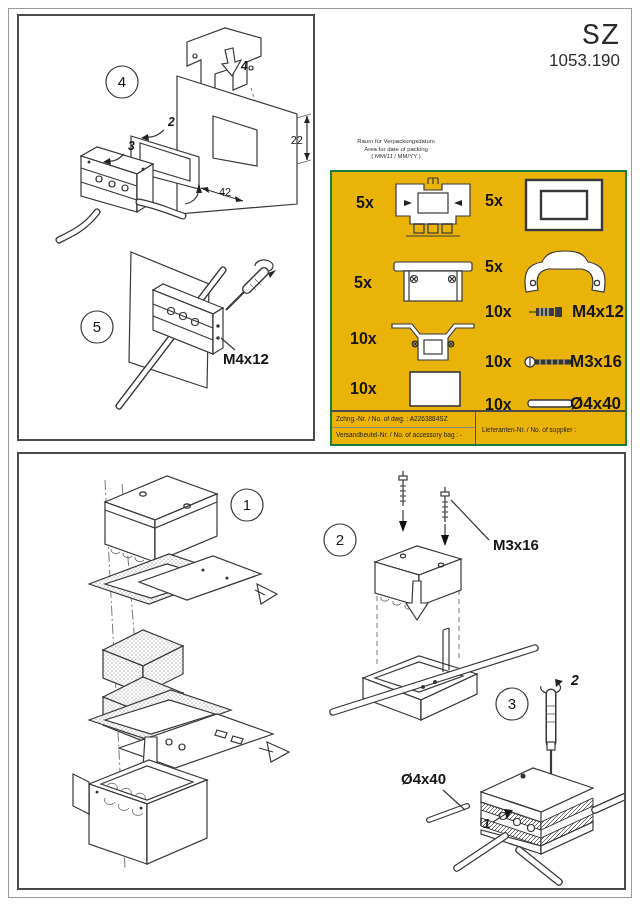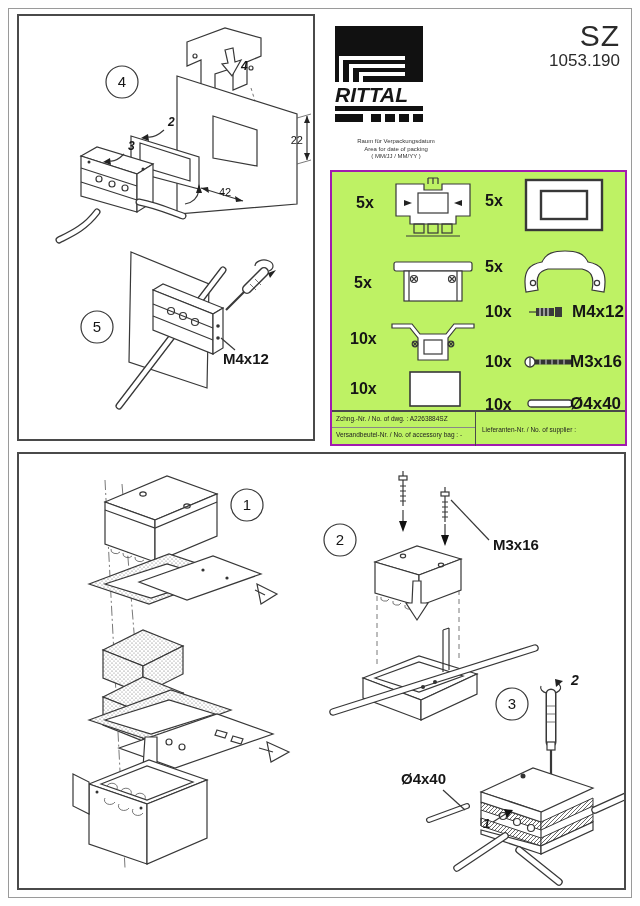--- a/index.html
+++ b/index.html
@@ -4,25 +4,25 @@
 <style>
   html,body{margin:0;padding:0;background:#fff;}
   .page{position:relative;width:640px;height:906px;background:#fff;overflow:hidden;
         font-family:"Liberation Sans",sans-serif;color:#1a1a1a;}
   .outer-border{position:absolute;left:8px;top:8px;width:622px;height:888px;border:1px solid #9a9a9a;}
   .panel{position:absolute;border:2px solid #4a4a4a;background:#fff;}
   .panel-topleft{left:17px;top:14px;width:294px;height:423px;}
   .panel-bottom{left:17px;top:452px;width:605px;height:434px;}
   .logo-block{position:absolute;left:335px;top:26px;width:88px;height:96px;}
   .title-block{position:absolute;left:460px;top:20px;width:160px;text-align:right;}
-  .title-sz{font-size:30px;line-height:32px;font-weight:normal;color:#2b2b2b;letter-spacing:1px;}
+  .title-sz{font-size:30px;line-height:32px;font-weight:normal;color:#2b2b2b;letter-spacing:1px;font-family:Liberation Mono, monospace;}
   .title-model{font-size:17px;line-height:18px;color:#2b2b2b;}
   .packing-note{position:absolute;left:336px;top:138px;width:120px;text-align:center;
                 font-size:6px;line-height:7.5px;color:#333;}
-  .parts-box{position:absolute;left:330px;top:170px;width:293px;height:272px;border:2px solid #a21caf;background:#bef264;}
+  .parts-box{position:absolute;left:330px;top:170px;width:293px;height:272px;border:2px solid #15803d;background:#eab308;}
   .qty{position:absolute;font-size:16px;font-weight:bold;color:#161616;}
   .part-label{position:absolute;font-size:17px;font-weight:bold;color:#161616;}
   .icon{position:absolute;}
   .pl-footer{position:absolute;left:0;top:238px;width:100%;height:34px;border-top:2px solid #4a4a4a;
              display:flex;font-size:6.5px;color:#222;}
   .pl-left{width:143px;border-right:1.5px solid #4a4a4a;display:flex;flex-direction:column;}
   .pl-row1{height:16px;border-bottom:1px solid #888;padding:3px 0 0 4px;box-sizing:border-box;}
   .pl-row2{flex:1;padding:3px 0 0 4px;box-sizing:border-box;}
   .pl-right{flex:1;padding:14px 0 0 6px;box-sizing:border-box;}
   svg{display:block;}
@@ -147,35 +147,20 @@
         <g>
           <path class="ln" d="M236,250 a9,6 0 1 1 14,5" stroke-width="1.6"></path>
           <polygon points="249,257 257,254 251,262" fill="#222"></polygon>
         </g>
         <path class="ln" d="M216,334 L202,322" stroke-width="1"></path>
         <text class="diag-label" x="204" y="348">M4x12</text>
       </g>
     </svg>
   </div>
 
-  <div class="logo-block">
-    <svg width="88" height="96" viewBox="0 0 88 96">
-      <rect x="0" y="0" width="88" height="56" fill="#111"></rect>
-      <path d="M6,56 V32 H70" stroke="#fff" stroke-width="4" fill="none"></path>
-      <path d="M16,56 V40 H70" stroke="#fff" stroke-width="4" fill="none"></path>
-      <path d="M26,56 V48 H70" stroke="#fff" stroke-width="4" fill="none"></path>
-      <text x="0" y="76" font-size="21" font-style="italic" font-weight="bold" fill="#111">RITTAL</text>
-      <rect x="0" y="80" width="88" height="5" fill="#111"></rect>
-      <rect x="0" y="88" width="28" height="8" fill="#111"></rect>
-      <rect x="36" y="88" width="10" height="8" fill="#111"></rect>
-      <rect x="50" y="88" width="10" height="8" fill="#111"></rect>
-      <rect x="64" y="88" width="10" height="8" fill="#111"></rect>
-      <rect x="78" y="88" width="10" height="8" fill="#111"></rect>
-    </svg>
-  </div>
 
   <div class="title-block">
     <div class="title-sz">SZ</div>
     <div class="title-model">1053.190</div>
   </div>
 
   <div class="packing-note">
     <div>Raum für Verpackungsdatum</div>
     <div>Area for date of packing</div>
     <div>( MM/JJ / MM/YY )</div>

